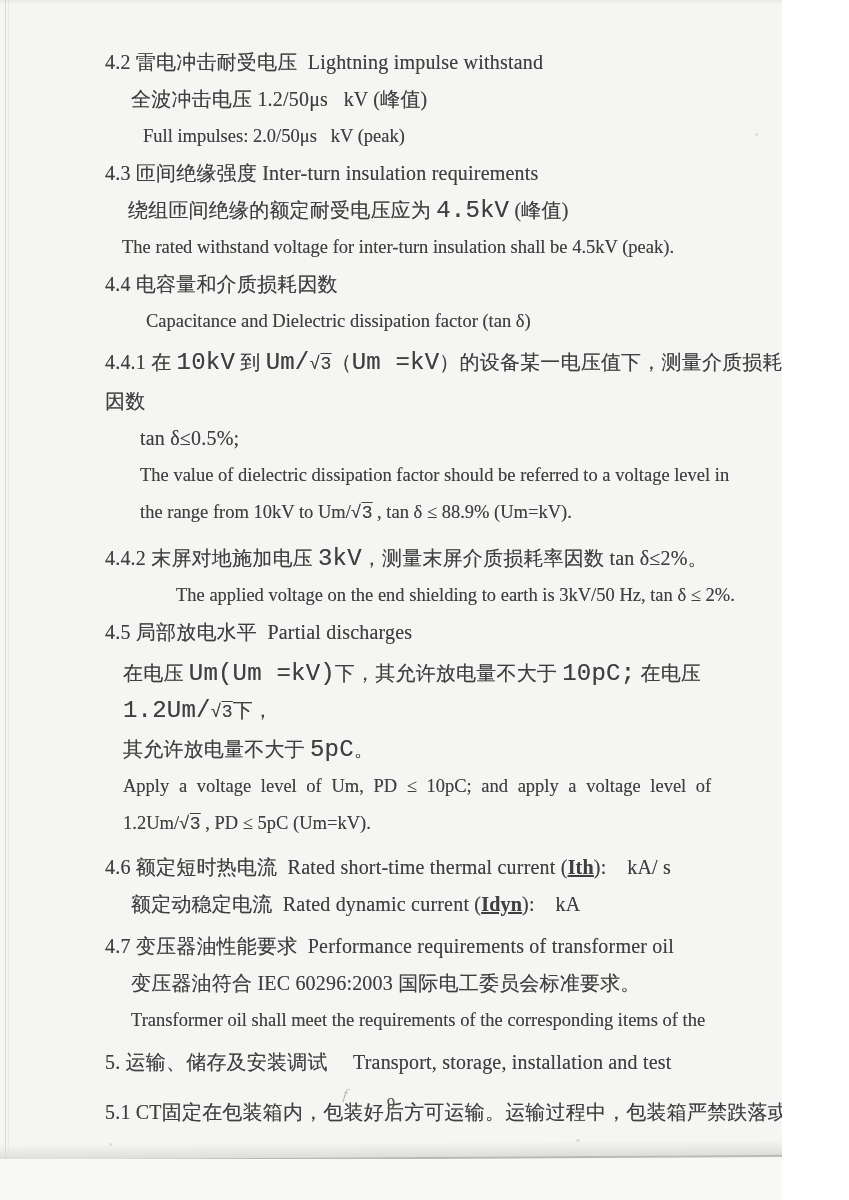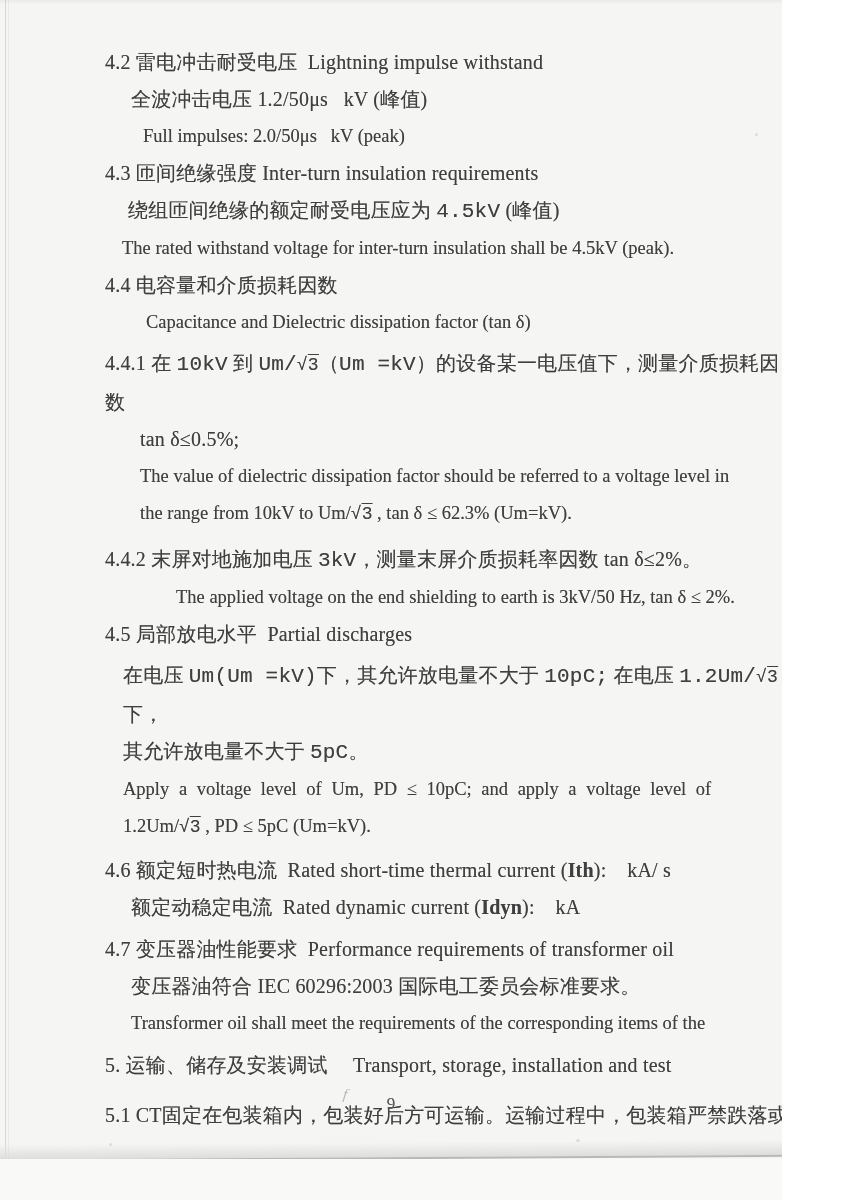--- a/index.html
+++ b/index.html
@@ -10,22 +10,22 @@
     color:#3f3f3f;
   }
   .content{position:absolute;left:105px;top:44px;width:688px;}
   .line{
     white-space:pre-wrap;
     font-size:20px;line-height:37px;letter-spacing:0.2px;
     text-shadow:0 0 0.5px rgba(70,70,70,0.55);
   }
   .line.en{font-size:18.5px;letter-spacing:0;}
   .line.spread{word-spacing:5px;}
-  .seg-mono{font-family:"Liberation Mono","DejaVu Sans Mono",monospace;font-size:21px;text-align:center;}
-  .seg-bold{font-weight:bold;}
+  .seg-mono{font-family:"Liberation Mono","DejaVu Sans Mono",monospace;font-size:24px;text-align:center;}
+  .seg-bold{font-weight:bold;text-decoration:underline;}
   .sqrt{font-family:"Liberation Mono","DejaVu Sans Mono",monospace;font-size:18px;}
   .sqrt-bar{text-decoration:overline;}
   .page-number{
     position:absolute;left:0;top:1094px;width:100%;text-align:center;
     font-size:17px;color:#5a5a58;text-shadow:0 0 0.5px rgba(90,90,90,0.5);
   }
   
   .edge-top{position:absolute;left:0;top:0;width:849px;height:4px;
     background:linear-gradient(#e9e9e7,rgba(233,233,231,0));}
   .edge-left{position:absolute;left:5px;top:0;width:1px;height:1200px;background:rgba(150,150,148,0.30);}
@@ -61,21 +61,21 @@
       <div class="line" style="margin-left: 26px;"><span class="seg-text">全波冲击电压 1.2/50μs   kV (峰值)</span></div>
       <div class="line en" style="margin-left: 38px;"><span class="seg-text">Full impulses: 2.0/50μs   kV (peak)</span></div>
       <div class="line" style="margin-left: 0px;"><span class="seg-text">4.3 匝间绝缘强度 Inter-turn insulation requirements</span></div>
       <div class="line" style="margin-left: 23px;"><span class="seg-text">绕组匝间绝缘的额定耐受电压应为 </span><span class="seg-mono">4.5kV</span><span class="seg-text"> (峰值)</span></div>
       <div class="line en" style="margin-left: 17px;"><span class="seg-text">The rated withstand voltage for inter-turn insulation shall be 4.5kV (peak).</span></div>
       <div class="line" style="margin-left: 0px;"><span class="seg-text">4.4 电容量和介质损耗因数</span></div>
       <div class="line en" style="margin-left: 41px;"><span class="seg-text">Capacitance and Dielectric dissipation factor (tan δ)</span></div>
       <div class="line" style="margin-left: 0px; margin-top: 4px;"><span class="seg-text">4.4.1 在 </span><span class="seg-mono">10kV</span><span class="seg-text"> 到 </span><span class="seg-mono">Um/</span><span class="sqrt"><span>√</span><span class="sqrt-bar">3</span></span><span class="seg-text">（</span><span class="seg-mono">Um =kV</span><span class="seg-text">）的设备某一电压值下，测量介质损耗因数</span></div>
       <div class="line" style="margin-left: 35px;"><span class="seg-text">tan δ≤0.5%;</span></div>
       <div class="line en" style="margin-left: 35px;"><span class="seg-text">The value of dielectric dissipation factor should be referred to a voltage level in</span></div>
-      <div class="line en" style="margin-left: 35px;"><span class="seg-text">the range from 10kV to Um/</span><span class="sqrt"><span>√</span><span class="sqrt-bar">3</span></span><span class="seg-text"> , tan δ ≤ 62.3% (Um=kV).</span></div>
+      <div class="line en" style="margin-left: 35px;"><span class="seg-text">the range from 10kV to Um/</span><span class="sqrt"><span>√</span><span class="sqrt-bar">3</span></span><span class="seg-text"> , tan δ ≤ 88.9% (Um=kV).</span></div>
       <div class="line" style="margin-left: 0px; margin-top: 8px;"><span class="seg-text">4.4.2 末屏对地施加电压 </span><span class="seg-mono">3kV</span><span class="seg-text">，测量末屏介质损耗率因数 tan δ≤2%。</span></div>
       <div class="line en" style="margin-left: 71px;"><span class="seg-text">The applied voltage on the end shielding to earth is 3kV/50 Hz, tan δ ≤ 2%.</span></div>
       <div class="line" style="margin-left: 0px;"><span class="seg-text">4.5 局部放电水平  Partial discharges</span></div>
       <div class="line" style="margin-left: 18px; margin-top: 4px;"><span class="seg-text">在电压 </span><span class="seg-mono">Um(Um =kV)</span><span class="seg-text">下，其允许放电量不大于 </span><span class="seg-mono">10pC;</span><span class="seg-text"> 在电压 </span><span class="seg-mono">1.2Um/</span><span class="sqrt"><span>√</span><span class="sqrt-bar">3</span></span><span class="seg-text">下，</span></div>
       <div class="line" style="margin-left: 18px;"><span class="seg-text">其允许放电量不大于 </span><span class="seg-mono">5pC</span><span class="seg-text">。</span></div>
       <div class="line en spread" style="margin-left: 18px;"><span class="seg-text">Apply a voltage level of Um, PD ≤ 10pC; and apply a voltage level of</span></div>
       <div class="line en" style="margin-left: 18px;"><span class="seg-text">1.2Um/</span><span class="sqrt"><span>√</span><span class="sqrt-bar">3</span></span><span class="seg-text"> , PD ≤ 5pC (Um=kV).</span></div>
       <div class="line" style="margin-left: 0px; margin-top: 6px;"><span class="seg-text">4.6 额定短时热电流  Rated short-time thermal current (</span><span class="seg-bold">Ith</span><span class="seg-text">):    kA/ s</span></div>
       <div class="line" style="margin-left: 26px;"><span class="seg-text">额定动稳定电流  Rated dynamic current (</span><span class="seg-bold">Idyn</span><span class="seg-text">):    kA</span></div>
       <div class="line" style="margin-left: 0px; margin-top: 5px;"><span class="seg-text">4.7 变压器油性能要求  Performance requirements of transformer oil</span></div>

